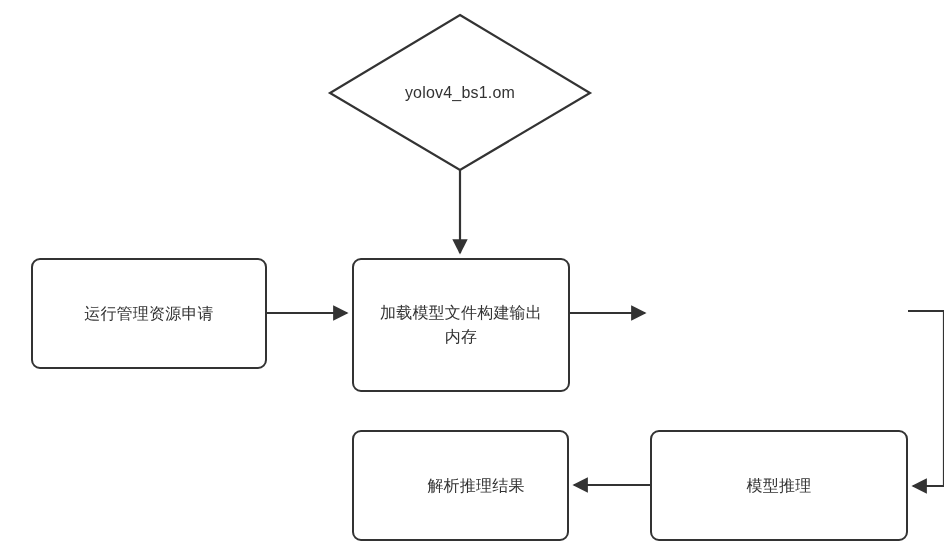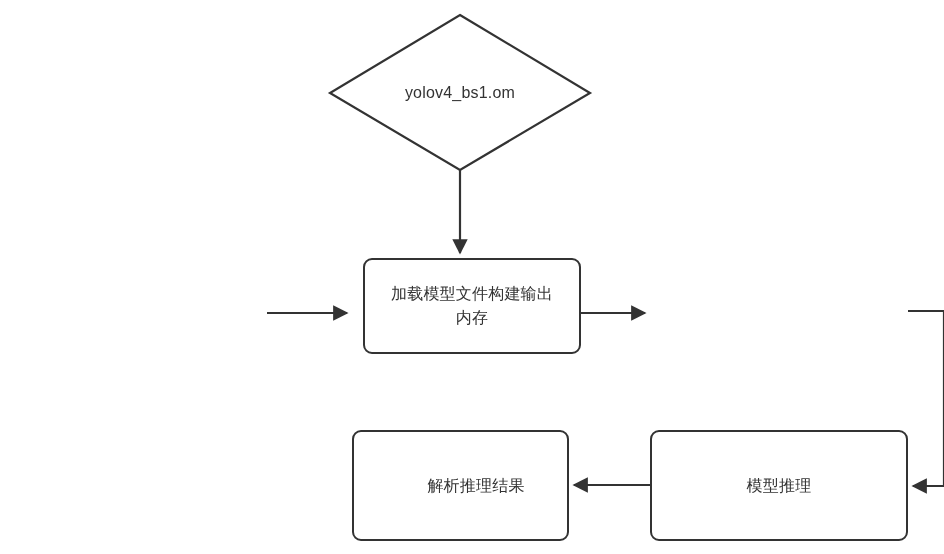--- a/index.html
+++ b/index.html
@@ -53,21 +53,21 @@
     background: transparent;
     border: none;
   }
   .diamond .node-label {
     position: relative;
     z-index: 2;
   }
   
   #node-model-file   { left: 313px; top: 15px;  width: 260px; height: 156px; }
   #node-resource     { left: 14px;  top: 258px; width: 236px; height: 111px; }
-  #node-load-model   { left: 346px; top: 258px; width: 218px; height: 96px; }
+  #node-load-model   { left: 335px; top: 258px; width: 218px; height: 134px; }
   #node-preprocess   { left: 633px; top: 258px; width: 258px; height: 111px; }
   #node-parse-result { left: 335px; top: 430px; width: 217px; height: 111px; padding-left: 31px; }
   #node-inference    { left: 633px; top: 430px; width: 258px; height: 111px; align-items: center; }
 </style>
 </head>
 <body>
 
 <div id="canvas">
 
   <svg id="edge-layer" viewBox="0 0 944 554" width="944" height="554" xmlns="http://www.w3.org/2000/svg">
@@ -87,20 +87,23 @@
 
     <path d="M 891 311 L 927 311 L 927 486 L 896 486" fill="none" stroke="#333333" stroke-width="2.2" stroke-linejoin="miter" marker-end="url(#arrow-head)"></path>
 
     <path d="M 633 485 L 557 485" fill="none" stroke="#333333" stroke-width="2.2" marker-end="url(#arrow-head)"></path>
   </svg>
 
   <div class="node diamond" id="node-model-file">
     <span class="node-label">yolov4_bs1.om</span>
   </div>
 
+  <div class="node box" id="node-resource">
+    <span class="node-label">运行管理资源申请</span>
+  </div>
 
   <div class="node box" id="node-load-model">
     <span class="node-label">加载模型文件构建输出
 内存</span>
   </div>
 
 
   <div class="node box" id="node-inference">
     <span class="node-label">模型推理</span>
   </div>

